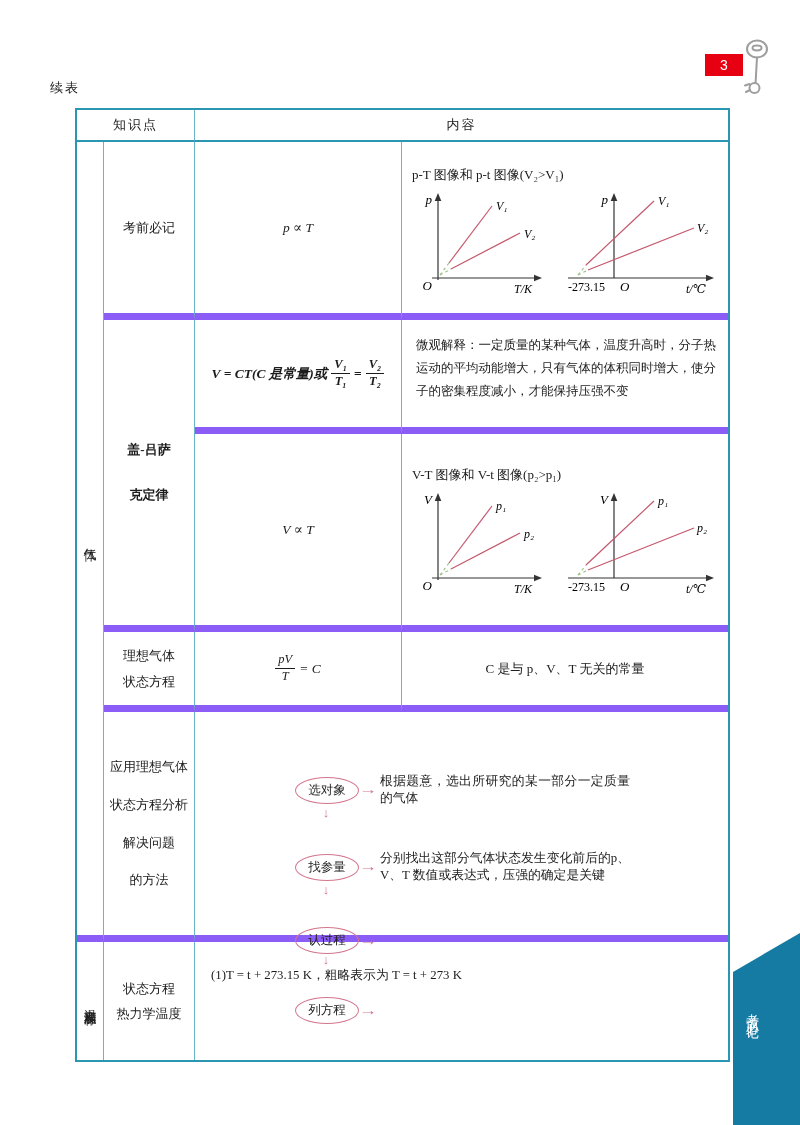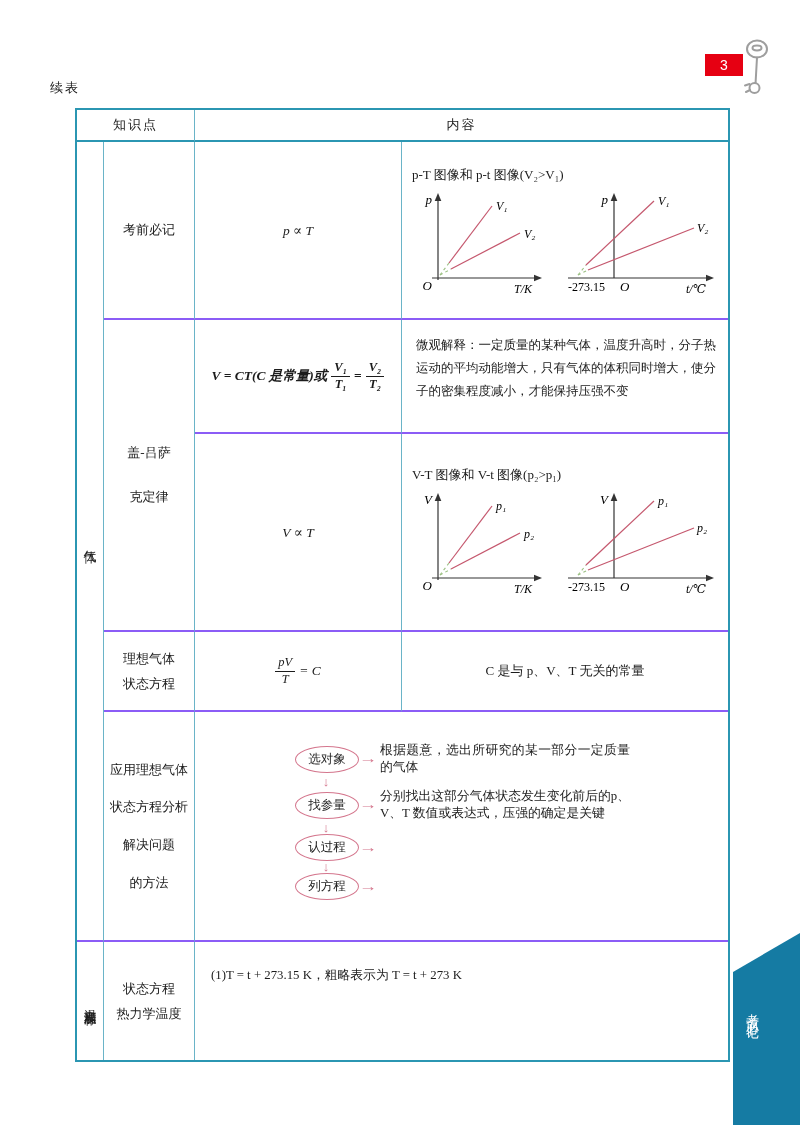--- a/index.html
+++ b/index.html
@@ -18,21 +18,21 @@
   }
   
   .ktable{
     position:absolute;left:75px;top:108px;
     display:grid;
     grid-template-columns:27px 91px 207px 326px;
     grid-template-rows:32px 178px 114px 198px 80px 230px 118px;
     border:2px solid #2b96b2;background:#fff;
   }
   .cell{
-    box-sizing:border-box;border-right:1px solid #6ab4c8;border-bottom:2px solid #8b5cf6;
+    box-sizing:border-box;border-right:1px solid #6ab4c8;border-bottom:7px solid #8b5cf6;
     display:flex;align-items:center;justify-content:center;
     font-size:13px;position:relative;
   }
   .no-r{border-right:none;}
   .no-b{border-bottom:none;}
   .hdr{border-bottom:2px solid #2b96b2;letter-spacing:2px;}
   .vert{
     writing-mode:vertical-rl;text-orientation:upright;letter-spacing:2px;line-height:1;
     font-size:13px;
   }
@@ -49,21 +49,21 @@
     align-items:flex-start;justify-content:flex-start;display:block;
     padding:14px 12px 0 14px;font-size:12.5px;line-height:23px;text-align:justify;
   }
   .graph-cell{display:block;padding:0;}
   .graph-title{font-size:13px;padding-left:10px;}
   .g1 .graph-title{padding-top:24px;}
   .g2 .graph-title{padding-top:32px;}
   .note-center{font-size:13px;}
   
   .flow-cell{display:block;padding:30px 0 0 100px;}
-  .step{display:flex;align-items:center;}
+  .step{display:flex;align-items:center;margin-top:31px;}
   .oval{
     width:62px;height:25px;flex:none;border:1.2px solid #d4768d;border-radius:50%;
     display:flex;align-items:center;justify-content:center;font-size:12.5px;color:#222;
   }
   .r-arrow{color:#d4768d;flex:none;margin:0 5px 0 2px;font-size:14px;transform:scaleX(1.3);}
   .d-arrow{
     width:62px;text-align:center;color:#d4768d;font-size:13px;line-height:11px;height:12px;
   }
   .desc{font-size:12.8px;line-height:17px;width:250px;text-align:justify;}
   
@@ -145,21 +145,21 @@
       <path d="M186,86 L292,44" stroke="#c5586e" stroke-width="1.2" fill="none"></path>
       <text x="206" y="20" text-anchor="end" font-size="13" font-style="italic">p</text>
       <text x="166" y="107" font-size="12">-273.15</text>
       <text x="218" y="107" font-size="13" font-style="italic">O</text>
       <text x="304" y="109" text-anchor="end" font-size="12" font-style="italic">t/℃</text>
       <text x="256" y="21" font-size="12" font-style="italic">V₁</text>
       <text x="295" y="48" font-size="12" font-style="italic">V₂</text>
     </svg>
   </div>
 
-  <div class="cell" style="grid-column:2;grid-row:3/5;">
+  <div class="cell" style="grid-column:2;grid-row:3/5;font-weight:bold;">
     <div class="name lh-tall">
       <div>盖-吕萨</div>
       <div>克定律</div>
     </div>
   </div>
   <div class="cell" style="grid-column:3;grid-row:3;font-weight:bold;">
     <div class="formula-line">
       <span class="math">V = CT(C 是常量)或</span>
       <span class="frac">
         <span class="num">V₁</span>

